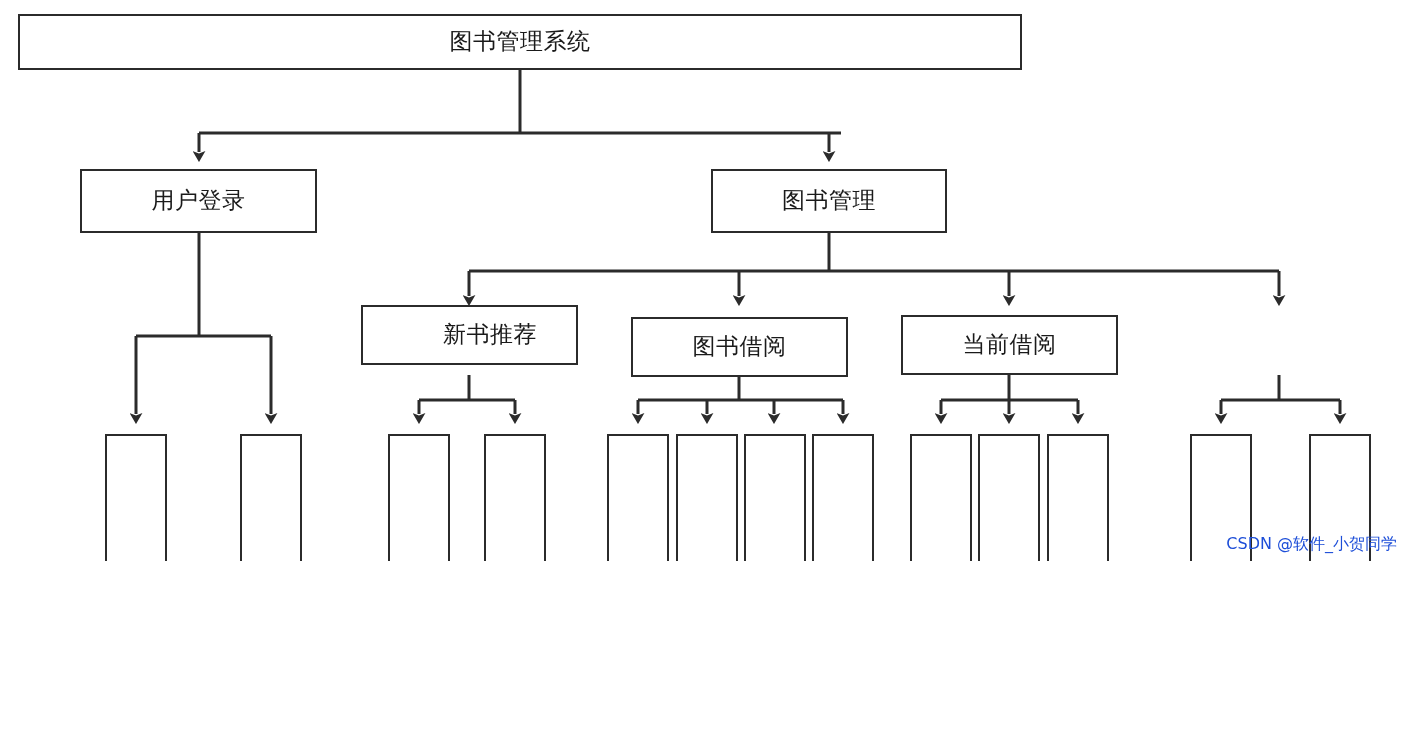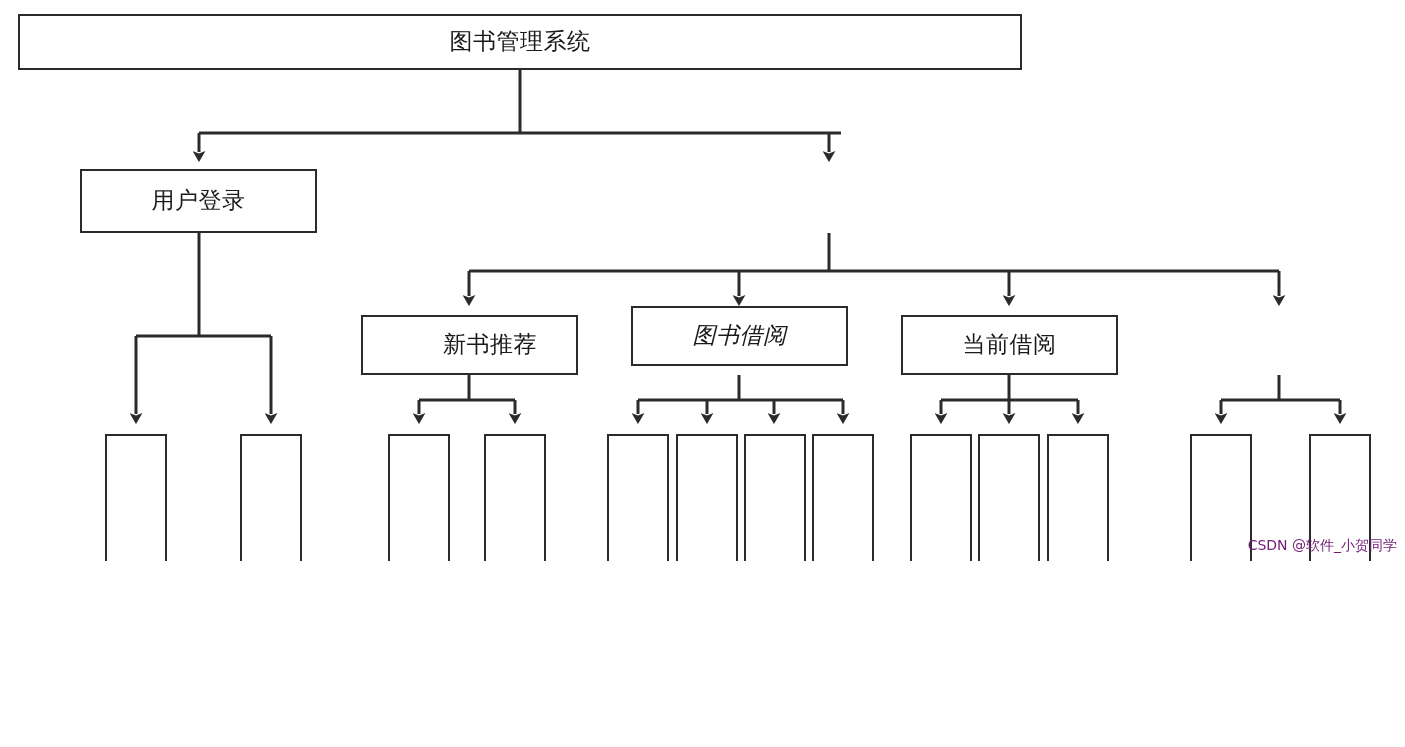--- a/index.html
+++ b/index.html
@@ -59,22 +59,22 @@
     text-orientation: upright;
     font-size: 24px;
     line-height: 1.06;
     letter-spacing: 2px;
     max-height: 260px;
   }
   .watermark {
     position: absolute;
     right: 8px;
     bottom: 6px;
-    font-size: 14px;
-    color: #701a75;
+    font-size: 16px;
+    color: #1d4ed8;
     white-space: nowrap;
     font-family: "DejaVu Sans", "Liberation Sans", sans-serif;
   }
 </style>
 </head>
 <body>
 
 <div id="canvas">
 
   <svg id="edges" viewBox="0 0 1405 747" xmlns="http://www.w3.org/2000/svg">
@@ -127,25 +127,28 @@
     </g>
   </svg>
 
   <div class="node root horiz" style="left:18px; top:14px; width:1004px; height:56px;">
     <span class="label">图书管理系统</span>
   </div>
 
   <div class="node horiz" style="left:80px; top:169px; width:237px; height:64px;">
     <span class="label">用户登录</span>
   </div>
+  <div class="node horiz" style="left:711px; top:169px; width:236px; height:64px;">
+    <span class="label">图书管理</span>
+  </div>
 
-  <div class="node horiz" style="left:361px; top:315px; width:217px; height:60px;padding-left:41px;">
+  <div class="node horiz" style="left:361px; top:305px; width:217px; height:60px;padding-left:41px;">
     <span class="label">新书推荐</span>
   </div>
-  <div class="node horiz" style="left:631px; top:306px; width:217px; height:60px;font-style:italic;">
+  <div class="node horiz" style="left:631px; top:317px; width:217px; height:60px;">
     <span class="label">图书借阅</span>
   </div>
   <div class="node horiz" style="left:901px; top:315px; width:217px; height:60px;justify-content:center;">
     <span class="label">当前借阅</span>
   </div>
 
   <div class="node vert" style="left:105px; top:434px; width:62px; height:301px;">
     <span class="label">用户登录</span>
   </div>
   <div class="node vert" style="left:240px; top:434px; width:62px; height:301px;">

